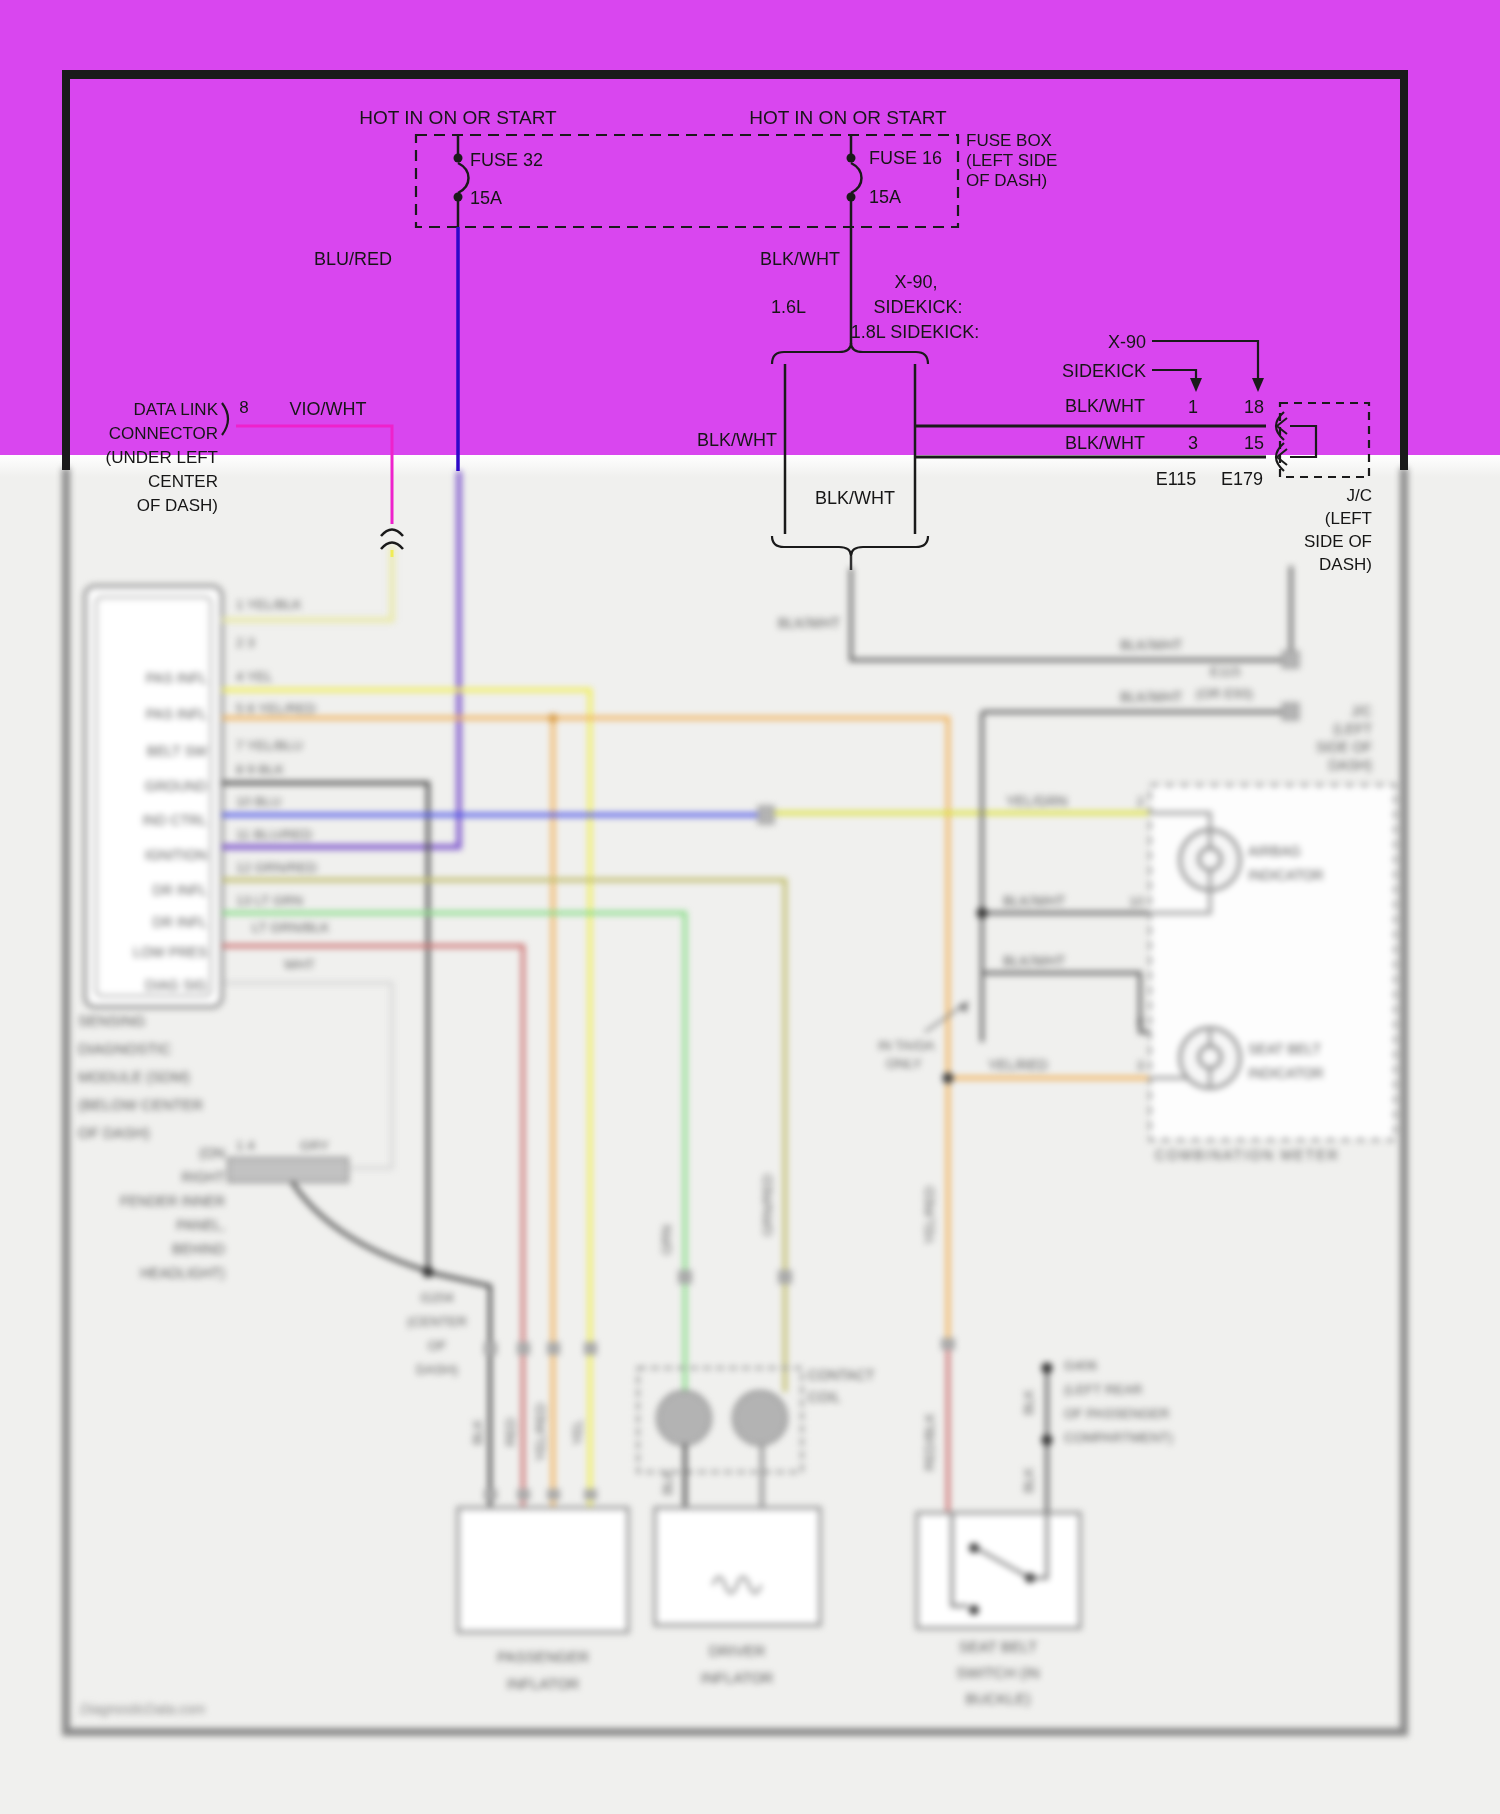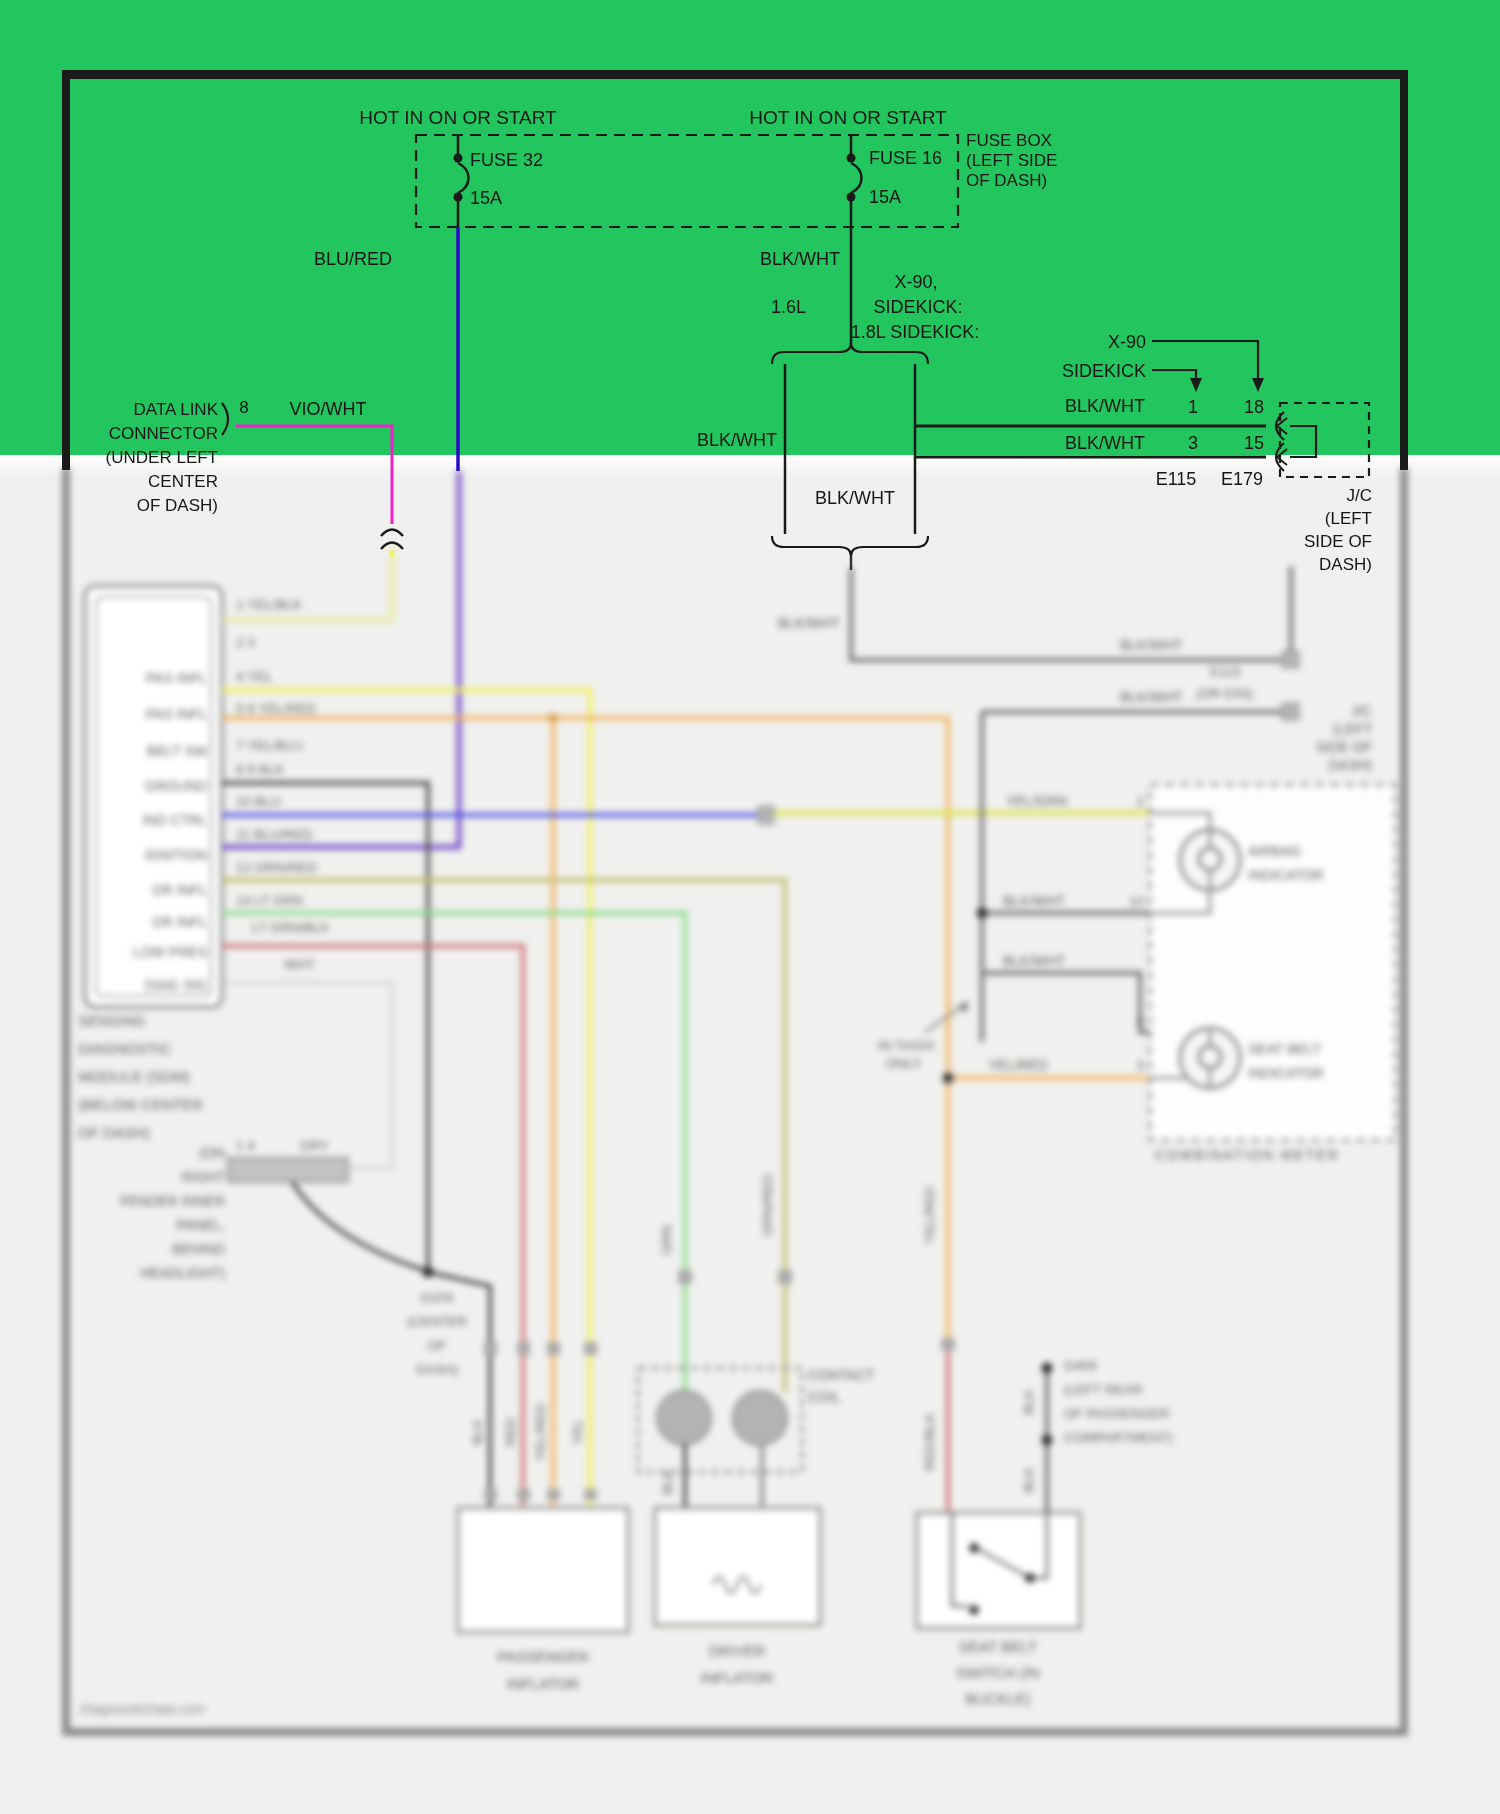--- a/index.html
+++ b/index.html
@@ -1,16 +1,16 @@
 <!DOCTYPE html>
 <html><head>
 <meta charset="utf-8">
 <style>
   html,body{margin:0;padding:0;background:#ffffff;}
-  .page{position:relative;width:1500px;height:1814px;background:#22c55e;overflow:hidden;
+  .page{position:relative;width:1500px;height:1814px;background:#d946ef;overflow:hidden;
         font-family:"Liberation Sans", sans-serif;}
   .band{position:absolute;left:0;top:455px;width:1500px;height:1359px;
         background:linear-gradient(#ffffff 0px,#f0f0ee 22px,#f0f0ee 100%);}
   svg.layer{position:absolute;left:0;top:0;}
   .blurwrap{position:absolute;left:0;top:0;width:1500px;height:1814px;filter:blur(3.2px);}
   svg text{fill:#161616;}
   .t19{font-size:19px;}
   .t18{font-size:18px;}
   .t17{font-size:17px;}
   .b15{font-size:15px;fill:#5f5f5f;}

